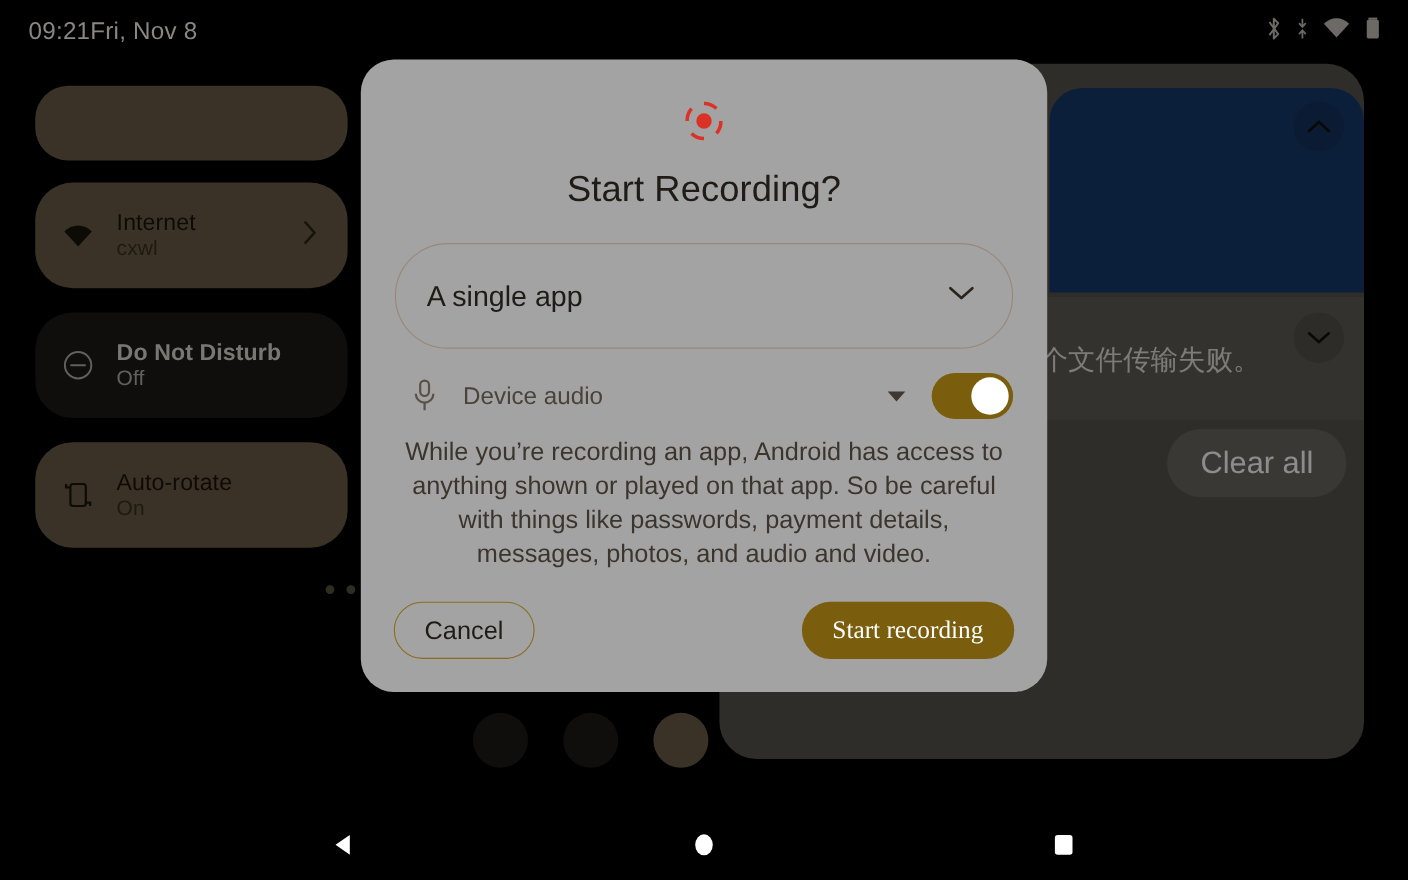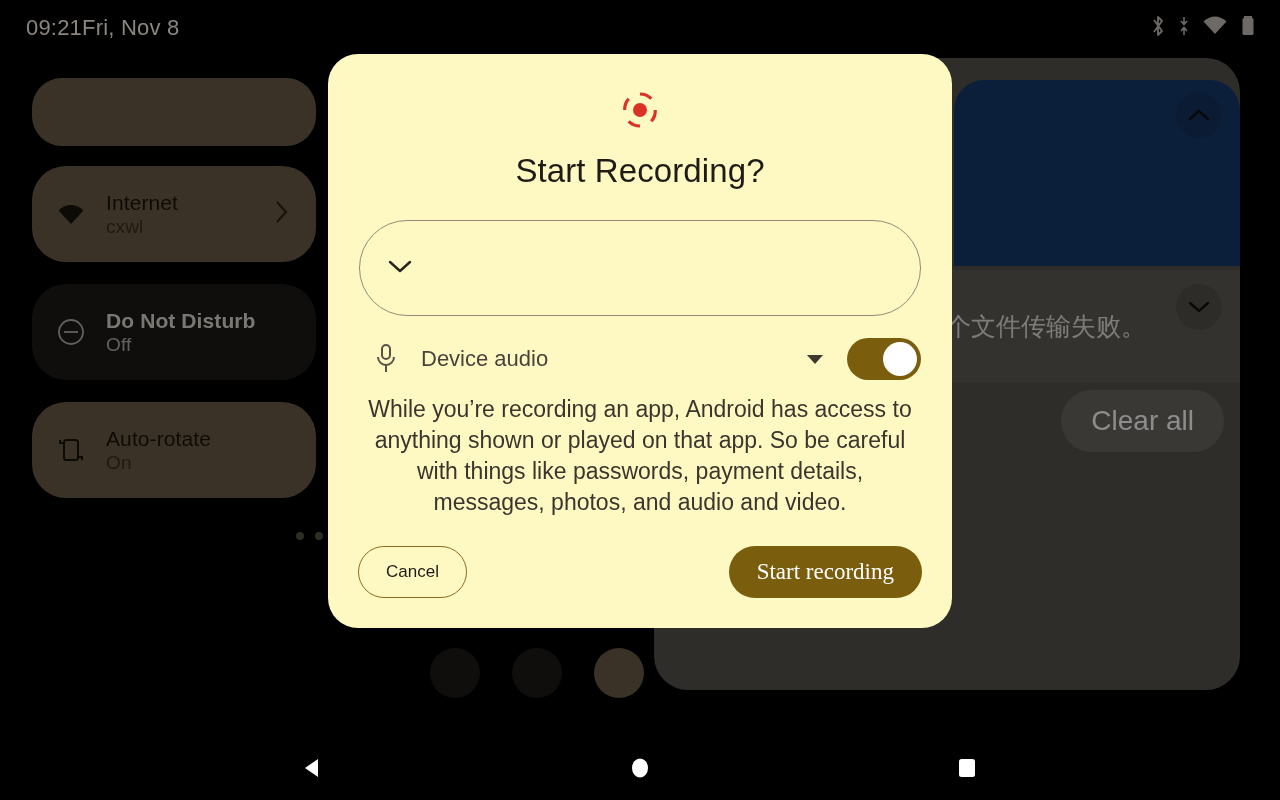--- a/index.html
+++ b/index.html
@@ -180,21 +180,21 @@
     background: rgba(0,0,0,0.45);
     z-index: 2;
   }
 
   
   #dialog {
     position: absolute;
     left: 328px;
     top: 54px;
     width: 624px;
-    background: #fef9c3;
+    background: #a3a3a3;
     border-radius: 30px;
     z-index: 3;
     padding: 36px 32px 30px 32px;
     display: flex;
     flex-direction: column;
     align-items: center;
   }
   #record-icon { margin-bottom: 18px; }
   #dialog-title {
     font-size: 33px;
@@ -265,21 +265,21 @@
     align-items: center;
     justify-content: space-between;
   }
   #cancel-button {
     height: 52px;
     padding: 0 27px;
     border-radius: 26px;
     border: 1px solid #8a6d23;
     background: transparent;
     color: #1f1b16;
-    font-size: 17px;
+    font-size: 23px;
     font-family: "Liberation Sans", sans-serif;
     cursor: pointer;
     text-align: center;
   }
   #start-button {
     height: 52px;
     padding: 0 28px;
     border-radius: 26px;
     border: none;
     background: #7a5d0d;
@@ -441,20 +441,21 @@
         <path d="M 35.3 20 A 16 16 0 0 1 31.3 31.3"></path>
         <path d="M 20 36 A 16 16 0 0 1 8.7 31.3"></path>
         <path d="M 4.7 20 A 16 16 0 0 1 8.7 8.7"></path>
       </g>
     </svg>
   </div>
 
   <div id="dialog-title">Start Recording?</div>
 
   <div id="source-select">
+    <span id="source-value">A single app</span>
     <span>
       <svg width="24" height="15" viewBox="0 0 24 15">
         <path d="M2 3 L12 12 L22 3" fill="none" stroke="#2a241d" stroke-width="2.4" stroke-linecap="round" stroke-linejoin="round"></path>
       </svg>
     </span>
   </div>
 
   <div id="audio-row">
     <span id="mic-icon">
       <svg width="22" height="34" viewBox="0 0 22 34">

